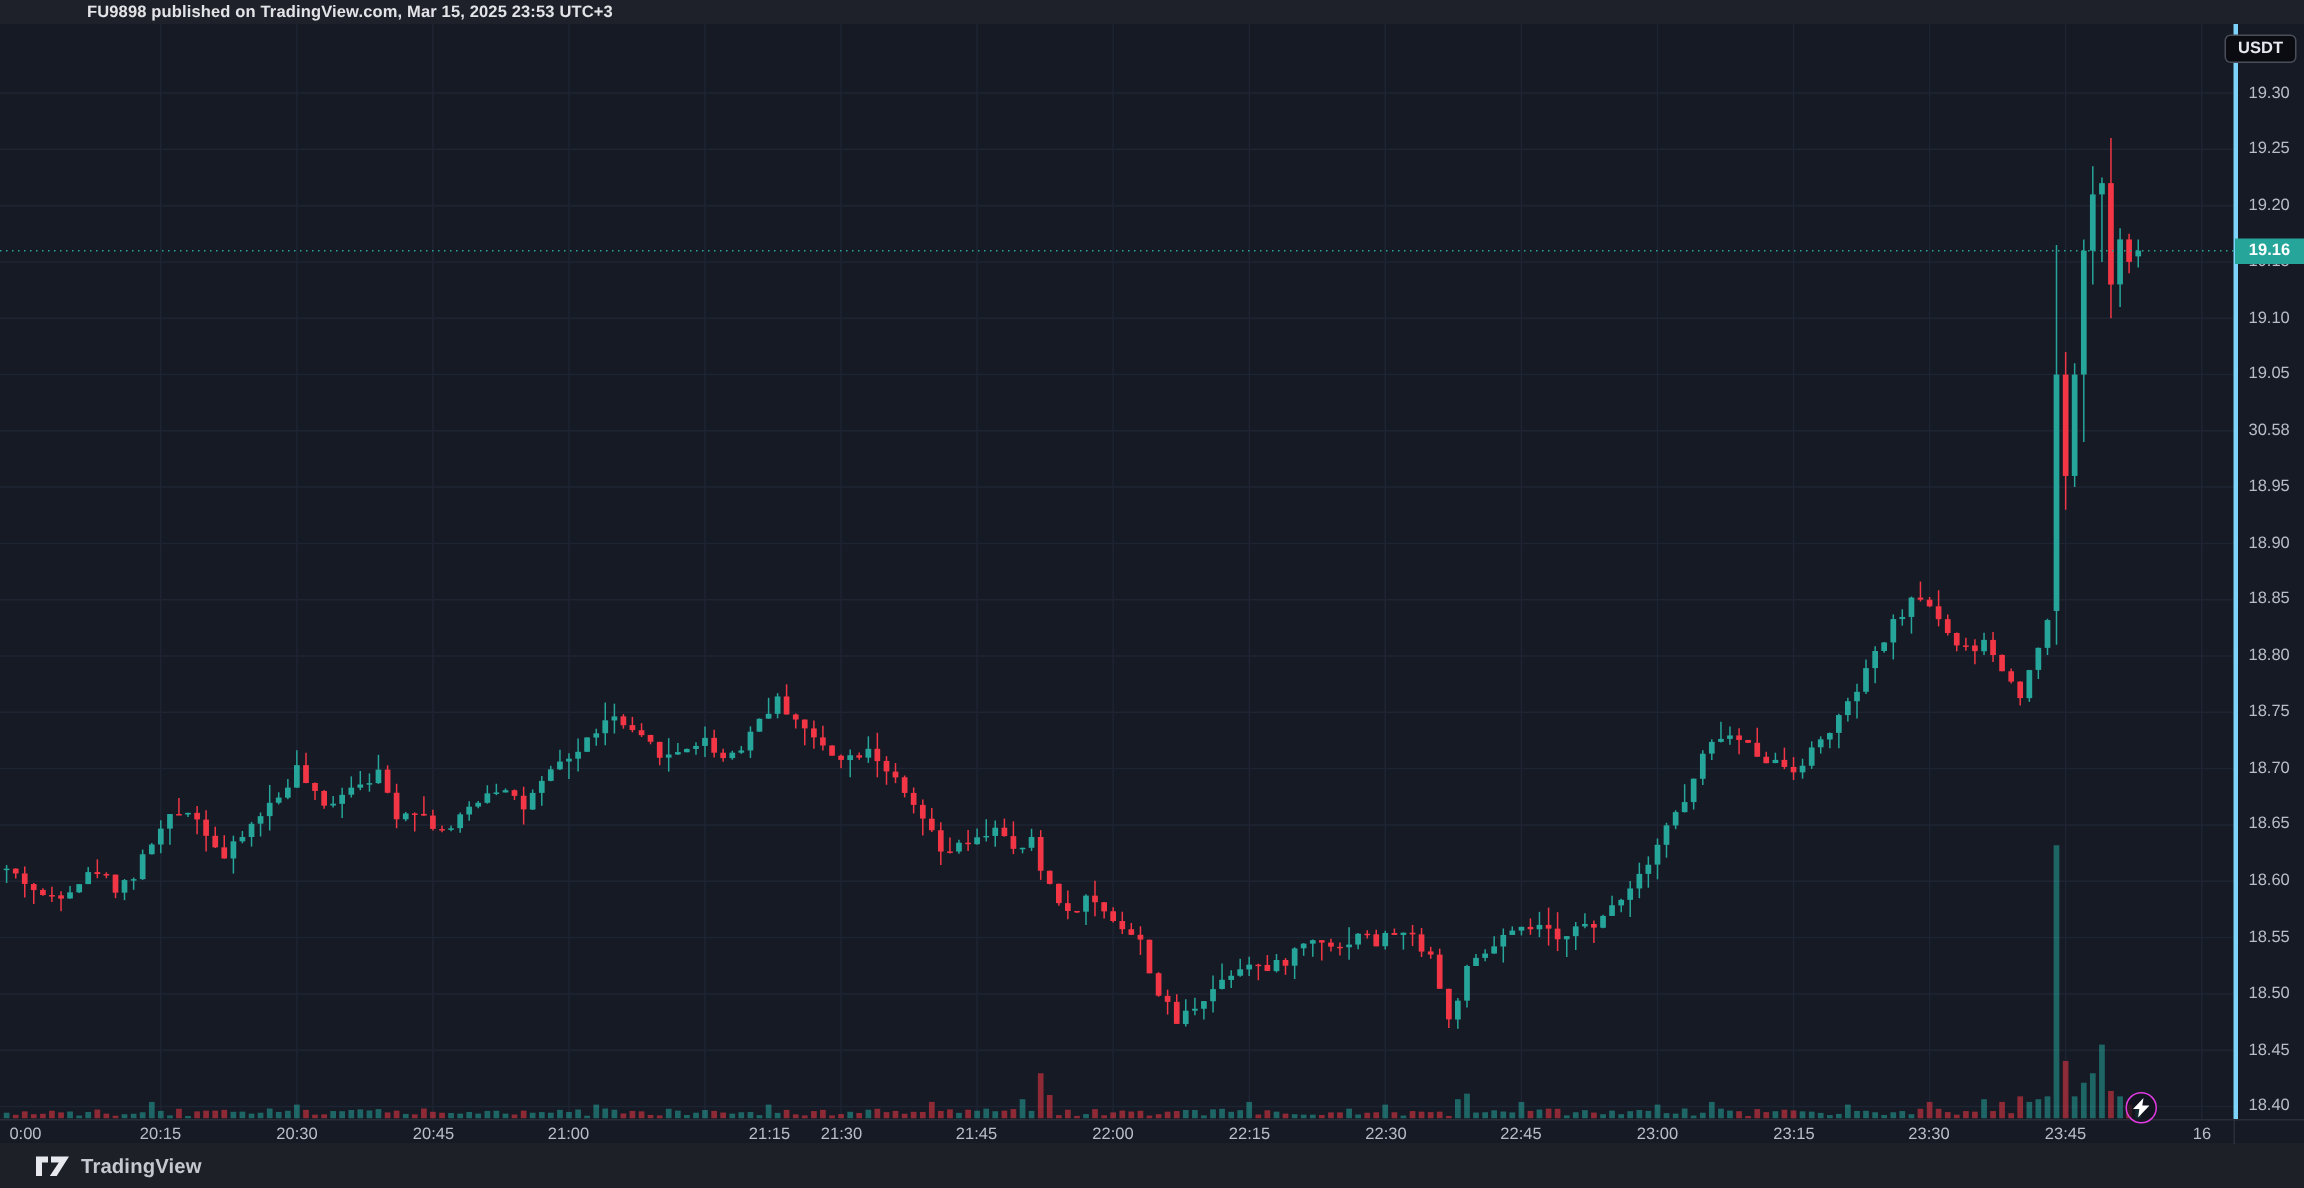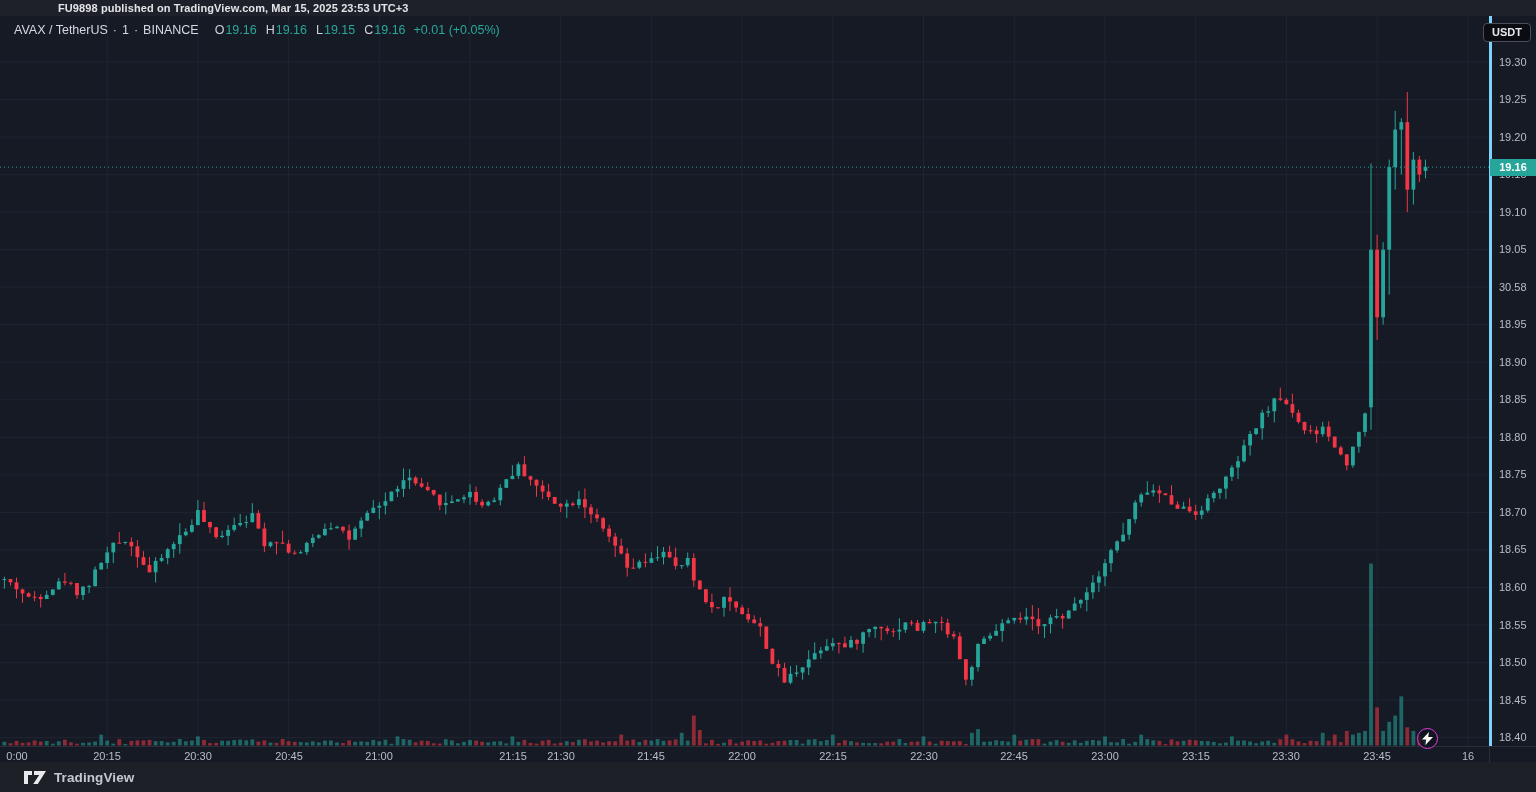--- a/index.html
+++ b/index.html
@@ -778,23 +778,20 @@
       <rect x="1405.4" y="106.1" width="3.8" height="67.6" fill="#f23645"></rect>
       <line x1="1413.4" y1="136.1" x2="1413.4" y2="188.6" stroke="#26a69a" stroke-width="1"></line>
       <rect x="1411.5" y="143.6" width="3.8" height="30.0" fill="#26a69a"></rect>
       <line x1="1419.4" y1="139.8" x2="1419.4" y2="166.1" stroke="#f23645" stroke-width="1"></line>
       <rect x="1417.5" y="143.6" width="3.8" height="15.0" fill="#f23645"></rect>
       <line x1="1425.5" y1="143.6" x2="1425.5" y2="162.4" stroke="#26a69a" stroke-width="1"></line>
       <rect x="1423.6" y="151.1" width="3.8" height="3.8" fill="#26a69a"></rect>
       <line x1="0" y1="151.1" x2="1489" y2="151.1" stroke="#26a69a" stroke-width="1" stroke-dasharray="1 3"></line>
     </svg>
 
-  <div class="legend">
-    <span>AVAX / TetherUS</span><span class="sep">·</span><span>1</span><span class="sep">·</span><span>BINANCE</span><span class="k first">O</span><span class="v">19.16</span><span class="k">H</span><span class="v">19.16</span><span class="k">L</span><span class="v">19.15</span><span class="k">C</span><span class="v">19.16</span><span class="chg">+0.01 (+0.05%)</span>
-  </div>
 
   <button class="usdt-btn">USDT</button>
 
   <div class="price-axis" id="priceAxis">
       <div class="price-tick" style="top: 40px;">19.30</div>
       <div class="price-tick" style="top: 77px;">19.25</div>
       <div class="price-tick" style="top: 115px;">19.20</div>
       <div class="price-tick" style="top: 152px;">19.15</div>
       <div class="price-tick" style="top: 190px; text-align: right;">19.10</div>
       <div class="price-tick" style="top: 227px;">19.05</div>

